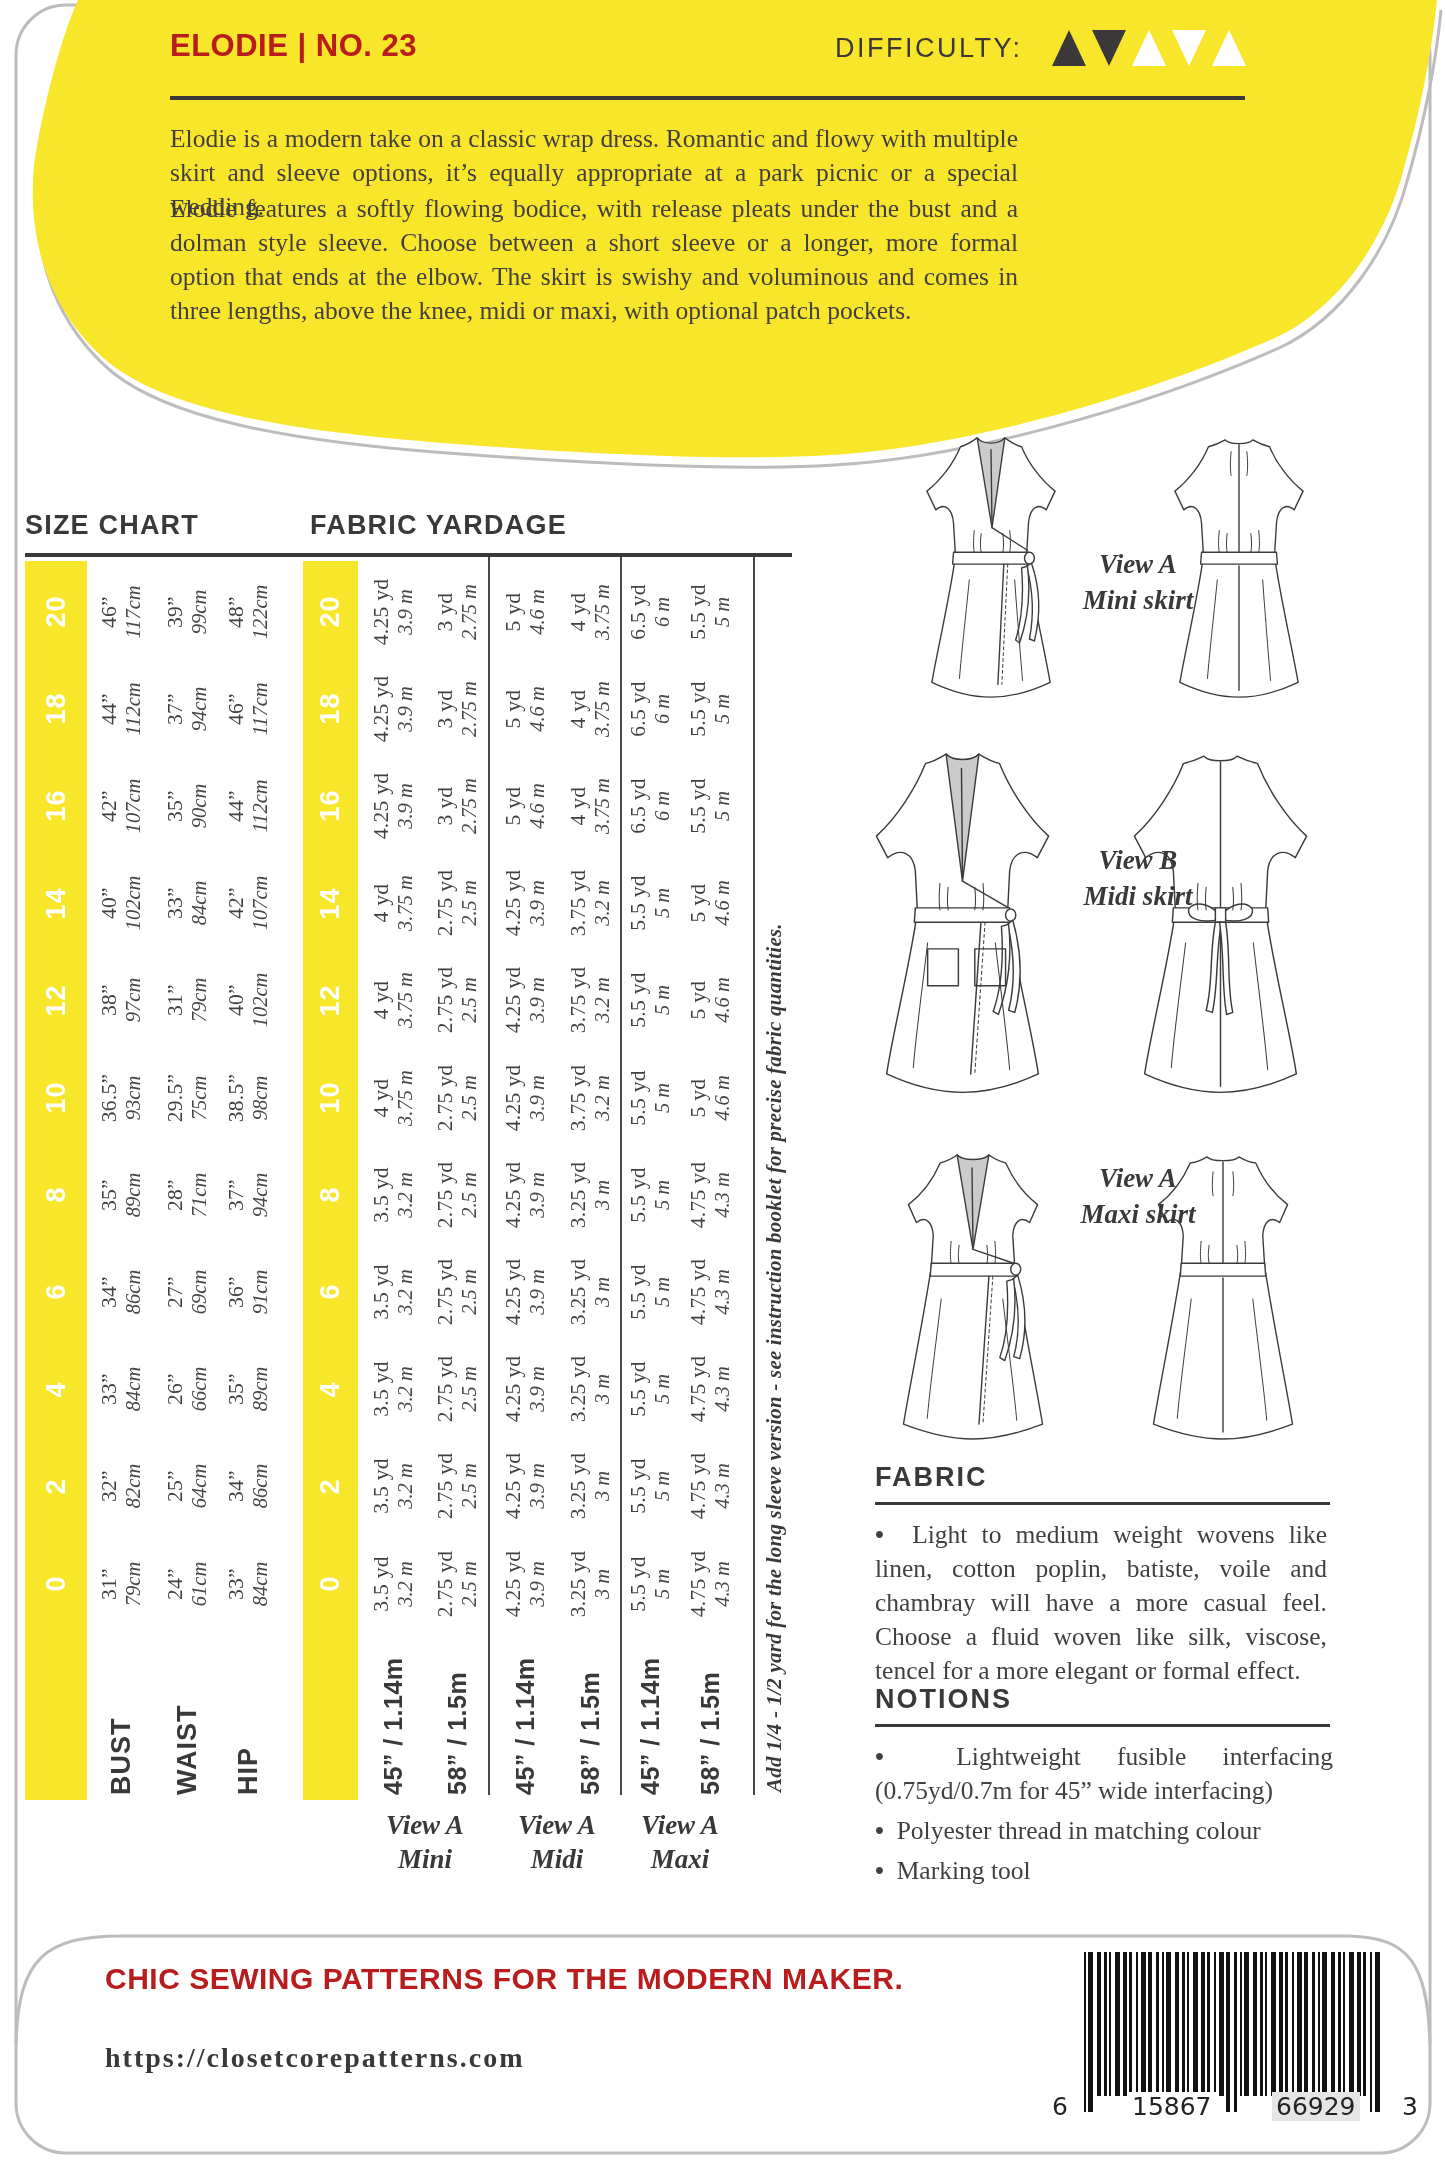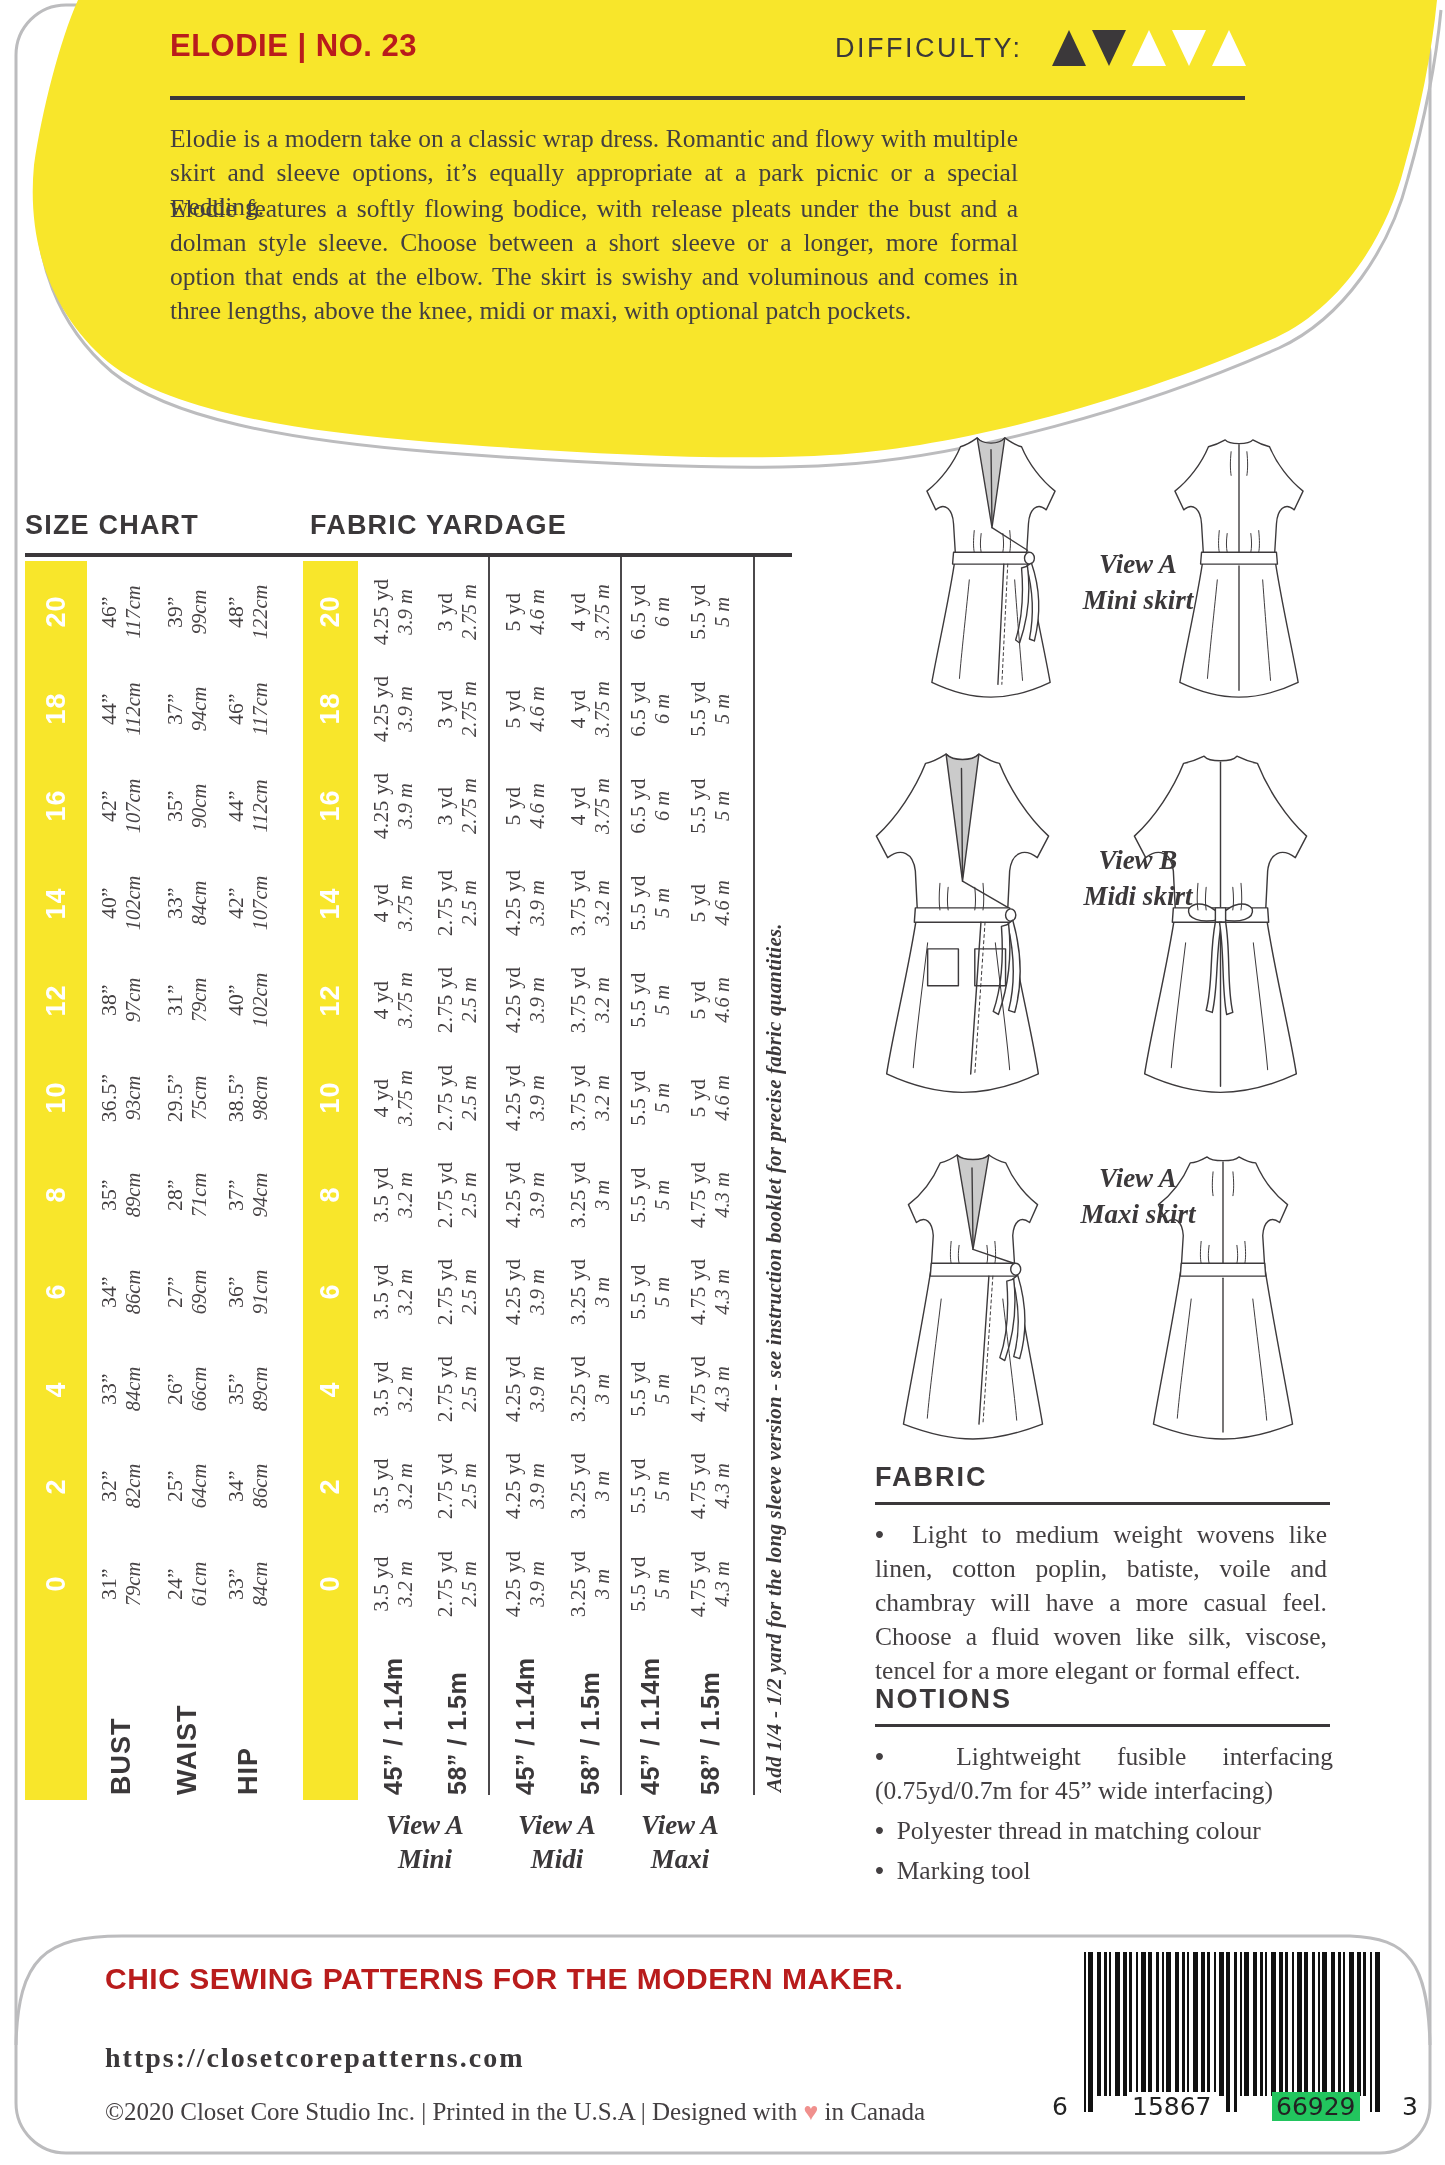--- a/index.html
+++ b/index.html
@@ -204,24 +204,20 @@
   <div class="abs h2" style="left:875px;top:1684px;letter-spacing:2px">NOTIONS</div>
   <div class="abs rule" style="left:875px;top:1724px;width:455px;height:3px"></div>
   <div class="abs" id="notions-bullets" style="left:875px;top:1740px;width:458px">
       <div class="bpara" style=""><span class="bu">•</span>&nbsp;&nbsp;Lightweight fusible interfacing (0.75yd/0.7m for 45” wide interfacing)</div>
       <div class="bpara" style=""><span class="bu">•</span>&nbsp;&nbsp;Polyester thread in matching colour</div>
       <div class="bpara" style=""><span class="bu">•</span>&nbsp;&nbsp;Marking tool</div>
     </div>
 
   <div class="abs" style="left:105px;top:1962px;font:700 30px 'Liberation Sans',sans-serif;letter-spacing:.5px;color:#b91c1c;white-space:nowrap">CHIC SEWING PATTERNS FOR THE MODERN MAKER.</div>
   <div class="abs" style="left:105px;top:2042px;font:700 28px 'Liberation Serif',serif;letter-spacing:2px;color:#3B383A;white-space:nowrap">https://closetcorepatterns.com</div>
-  <div class="abs ftserif" style="left:105px;top:2098px;font-size:25px">
-    <span>©2020 Closet Core Studio Inc.  |  Printed in the U.S.A  |  Designed with</span>
-    <span style="color:#F0908D">♥</span><span> in Canada</span>
-  </div>
 
   <svg class="abs" id="barcode" width="330" height="165" style="left:1078px;top:1950px">
       <rect x="6" y="2" width="2" height="160" fill="#111"></rect>
       <rect x="10" y="2" width="5" height="160" fill="#111"></rect>
       <rect x="19" y="2" width="4" height="144" fill="#111"></rect>
       <rect x="26" y="2" width="3" height="144" fill="#111"></rect>
       <rect x="31" y="2" width="2" height="144" fill="#111"></rect>
       <rect x="37" y="2" width="5" height="144" fill="#111"></rect>
       <rect x="45" y="2" width="4" height="144" fill="#111"></rect>
       <rect x="51" y="2" width="3" height="144" fill="#111"></rect>
@@ -259,21 +255,21 @@
       <rect x="260" y="2" width="3" height="144" fill="#111"></rect>
       <rect x="265" y="2" width="2" height="144" fill="#111"></rect>
       <rect x="271" y="2" width="5" height="144" fill="#111"></rect>
       <rect x="279" y="2" width="4" height="144" fill="#111"></rect>
       <rect x="285" y="2" width="3" height="144" fill="#111"></rect>
       <rect x="292" y="2" width="2" height="160" fill="#111"></rect>
       <rect x="297" y="2" width="5" height="160" fill="#111"></rect>
     </svg>
   <span class="bc-num" style="left:1052px;top:2092px">6</span>
   <span class="bc-num" style="left:1128px;top:2092px;background:#fff;padding:0 4px">15867</span>
-  <span class="bc-num" style="left:1272px;top:2092px;background:#22c55e;padding:0 4px">66929</span>
+  <span class="bc-num" style="left:1272px;top:2092px;background:#e5e5e5;padding:0 4px">66929</span>
   <span class="bc-num" style="left:1402px;top:2092px">3</span>
 
 <div class="tcell band" style="left:25px;top:563.0px;width:62px;height:97.2px;">
       <div class="rot bandnum">20</div>
     </div>
     <div class="tcell band" style="left:303px;top:563.0px;width:55px;height:97.2px;">
       <div class="rot bandnum">20</div>
     </div>
     <div class="tcell band" style="left:25px;top:660.2px;width:62px;height:97.2px;">
       <div class="rot bandnum">18</div>

